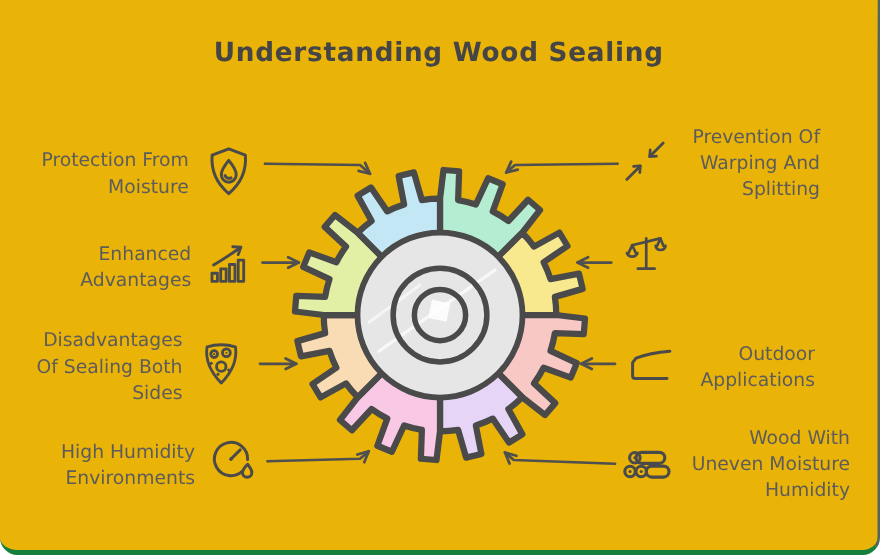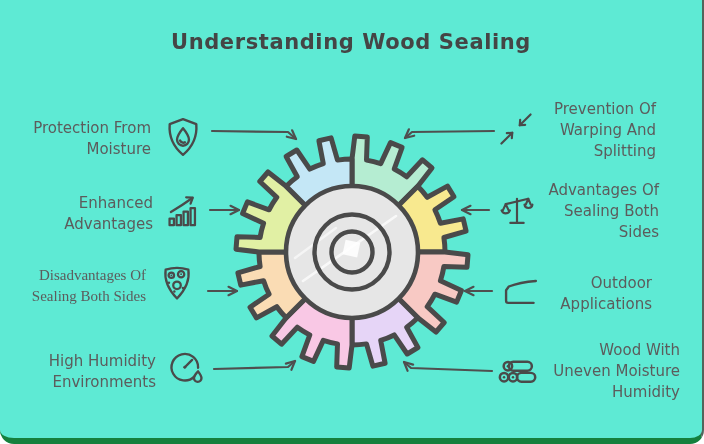--- a/index.html
+++ b/index.html
@@ -1,19 +1,19 @@
 <!DOCTYPE html>
 <html><head>
 <meta charset="utf-8">
 <style>
   html,body{margin:0;padding:0;background:#fff;}
   #card{
     position:relative; width:704px; height:444px; box-sizing:border-box;
-    background:#5eead4; overflow:hidden;
-    border-right:2px solid #53655b; border-bottom:6px solid #15803d;
+    background:#eab308; overflow:hidden;
+    border-right:2px solid #53655b; border-bottom:4px solid #15803d;
     border-radius:0 0 14px 14px;
     font-family:"DejaVu Sans","Liberation Sans",sans-serif;
   }
   #title{
     position:absolute; top:30px; left:0; width:100%; text-align:center;
     font-size:21px; font-weight:bold; letter-spacing:.6px; color:#454545;
   }
   .row{position:absolute; display:flex; align-items:center; gap:10px;}
   .txt{font-size:15px; line-height:21px; color:#5c5c5c;}
   .txt.r{text-align:right;}
@@ -88,21 +88,21 @@
         <path d="M15.5 39 V27.5 H20.5 V39 Z"></path>
         <path d="M23.5 39 V23.5 H28.5 V39 Z"></path>
         <path d="M31.5 39 V19.5 H36.5 V39 Z"></path>
         <path d="M9 24 Q21 17 33.5 8"></path>
         <path d="M26.5 7.3 L34 7.6 L31.5 14.5"></path>
       </svg>
     </span>
   </div>
 
   <div class="row" style="top:262px; right:504px;">
-    <div class="txt r" style="width:122px;font-family:Liberation Serif, serif;">Disadvantages Of Sealing Both Sides</div>
+    <div class="txt r" style="width:122px;">Disadvantages Of Sealing Both Sides</div>
     <span class="icon">
       <svg width="42" height="44" viewBox="0 0 48 48">
         <path d="M11 7.5 Q24 3.5 37 7.5 Q39.5 24.5 24 40.5 Q8.5 24.5 11 7.5 Z"></path>
         <circle cx="17.5" cy="14" r="3.1"></circle>
           <circle class="dot" cx="17.5" cy="14" r="1"></circle>
         <circle cx="28.7" cy="12.8" r="3.6"></circle>
           <circle class="dot" cx="28.7" cy="12.8" r="1"></circle>
         <circle cx="24" cy="25.5" r="4.3"></circle>
         <circle class="dot" cx="14.8" cy="22.5" r="1.4"></circle>
         <circle class="dot" cx="30.8" cy="28.5" r="1.4"></circle>
@@ -140,21 +140,20 @@
       <svg width="40" height="44" viewBox="0 0 48 48">
         <path d="M24 10.5 V39"></path>
         <path d="M16 39.5 H32"></path>
         <path d="M10.5 17 L37.5 10.5"></path>
         <path d="M10.5 17 L7 24.5 M10.5 17 L14 24.5"></path>
         <path d="M5.5 24.5 A5.3 5.3 0 0 0 15.5 24.5"></path>
         <path d="M37.5 10.5 L34.5 17.5 M37.5 10.5 L40.5 17.5"></path>
         <path d="M33 17.5 A4.8 4.8 0 0 0 42.5 17.5"></path>
       </svg>
     </span>
-    <div class="txt l" style="width:112px;">Advantages Of Sealing Both Sides</div>
   </div>
 
   <div class="row" style="top:270px; left:496px;">
     <span class="icon">
       <svg width="44" height="44" viewBox="0 0 48 48">
         <path d="M43.5 12 Q26 13.5 14 18 L11 22 L11 33.5 Q11 35.8 13.3 35.8 L41 35.8"></path>
       </svg>
     </span>
     <div class="txt l" style="width:102px;">Outdoor Applications</div>
   </div>

